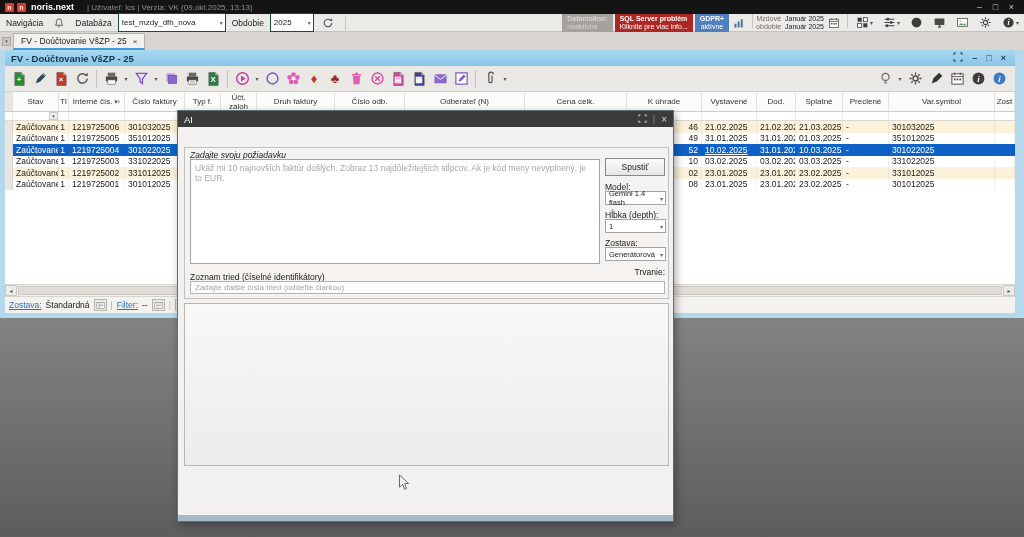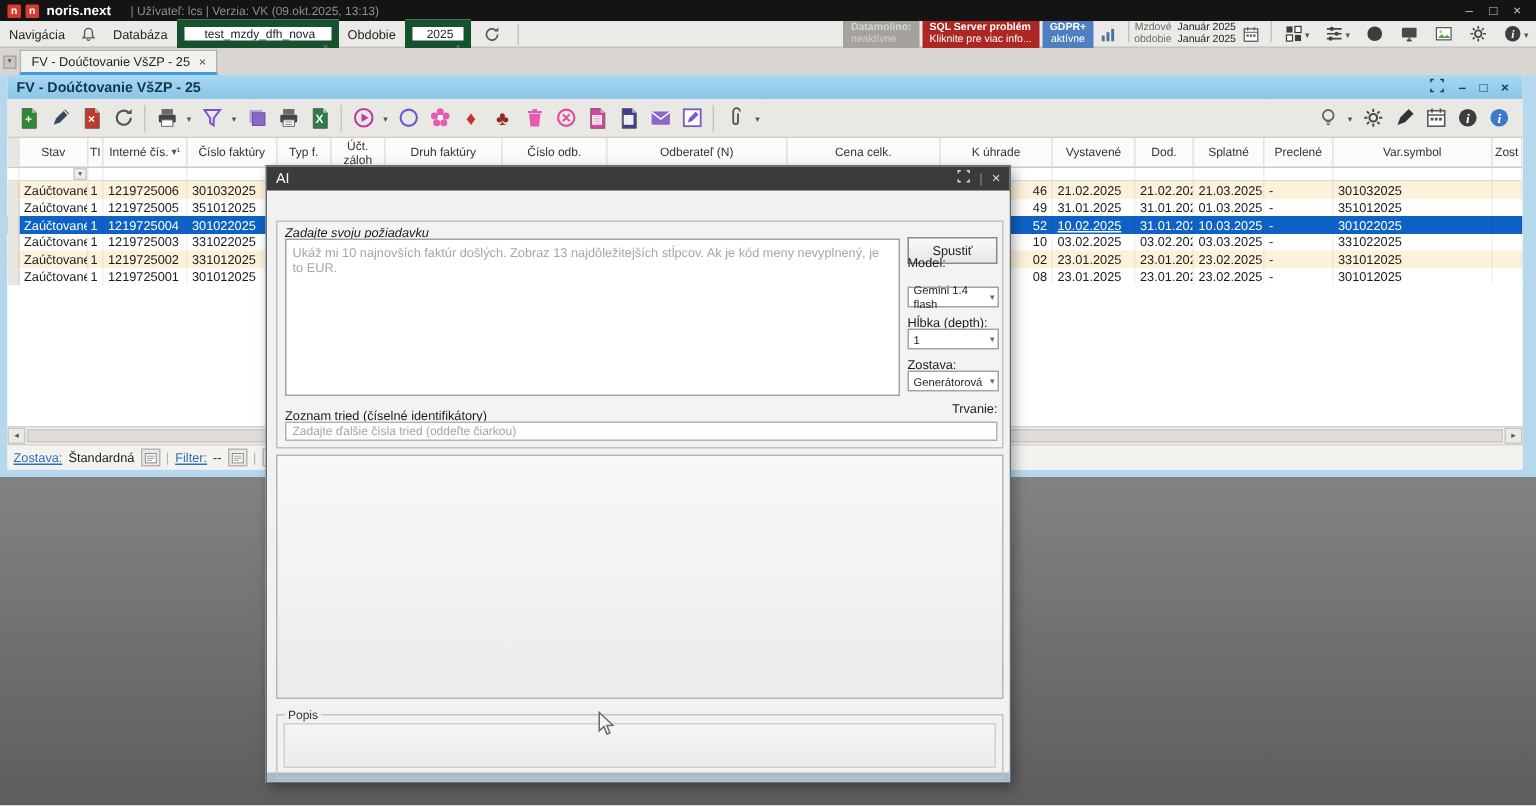--- a/index.html
+++ b/index.html
@@ -15,22 +15,22 @@
   .logo-text { color:#fff; font-size:9px; font-weight:bold; margin-left:2px; }
   .user-info { color:#8f8f8f; font-size:8px; margin-left:10px; }
   .win-ctrl { display:flex; gap:1px; margin-left:auto; }
   .win-ctrl span { color:#c8c8c8; font-size:9px; width:15px; text-align:center; line-height:13px; cursor:default; }
 
   
   .menubar { position:absolute; left:0; top:14px; width:1024px; height:18px; background:#eceae6;
              border-bottom:1px solid #c6c3bf; display:flex; align-items:center; font-size:8.5px; color:#222; }
   .mb-left { display:flex; align-items:center; gap:4px; padding-left:4px; }
   .mb-lbl { padding:0 2px; }
-  .combo { background:#fff; border:5px solid #14532d; height:19px; display:flex; align-items:center;
-           font-size:8px; padding-left:3px; color:#222; position:relative;flex-direction:column; }
+  .combo { background:#fff; border:1px solid #14532d; height:19px; display:flex; align-items:center;
+           font-size:8px; padding-left:3px; color:#222; position:relative; }
   .combo .arr { margin-left:auto; font-size:6px; color:#666; padding:0 2px; }
   .db-combo { width:108px; } .ob-combo { width:44px; }
   .mb-sep { width:1px; height:14px; background:#c6c3bf; margin:0 3px; }
   .mb-right { display:flex; align-items:stretch; margin-left:auto; height:18px; }
   .badge { display:flex; flex-direction:column; justify-content:center; padding:0 5px; line-height:8px; }
   .badge .b1 { font-size:7px; font-weight:bold; } .badge .b2 { font-size:7px; }
   .badge-gray { background:#a5a29e; color:#d6d3cf; }
   .badge-red { background:#ad2724; color:#fff; margin-left:2px; }
   .badge-blue { background:#4f7fc0; color:#fff; margin-left:2px; }
   .mb-icon { display:flex; align-items:center; padding:0 4px; }
@@ -758,30 +758,26 @@
         <span><svg viewBox="0 0 16 16" width="100%" height="100%">
               <path d="M1.5 4.5v-3h3M11.5 1.5h3v3M14.5 11.5v3h-3M4.5 14.5h-3v-3" fill="none" stroke="#ddd" stroke-width="1.6"></path>
             </svg></span>
         <span class="bar">|</span>
         <span class="x">×</span>
       </span>
     </div>
     <div class="ai-body">
       <div class="ai-page"></div>
       <div class="ai-results"></div>
-      <fieldset class="ai-popis">
-        <legend>Popis</legend>
-        <div class="inner"></div>
-      </fieldset>
     </div>
 
     <div class="dlgpos ai-lbl" style="left:12px; top:39px;font-style:italic;">Zadajte svoju požiadavku</div>
     <textarea class="dlgpos ai-text" style="left: 12px; top: 48px;" placeholder="Ukáž mi 10 najnovších faktúr došlých. Zobraz 13 najdôležitejších stĺpcov. Ak je kód meny nevyplnený, je to EUR."></textarea>
     <div class="dlgpos ai-btn" style="left:427px; top:47px;">Spustiť</div>
-    <div class="dlgpos ai-lbl" style="left:427px; top:59px;">Model:</div>
+    <div class="dlgpos ai-lbl" style="left:427px; top:71px;">Model:</div>
     <div class="dlgpos ai-combo" style="left:427px; top:80px;">
       <span>Gemini 1.4 flash</span>
         <span class="arr">▾</span>
     </div>
     <div class="dlgpos ai-lbl" style="left:427px; top:99px;">Hĺbka (depth):</div>
     <div class="dlgpos ai-combo" style="left:427px; top:108px;">
       <span>1</span>
         <span class="arr">▾</span>
     </div>
     <div class="dlgpos ai-lbl" style="left:427px; top:127px;">Zostava:</div>

